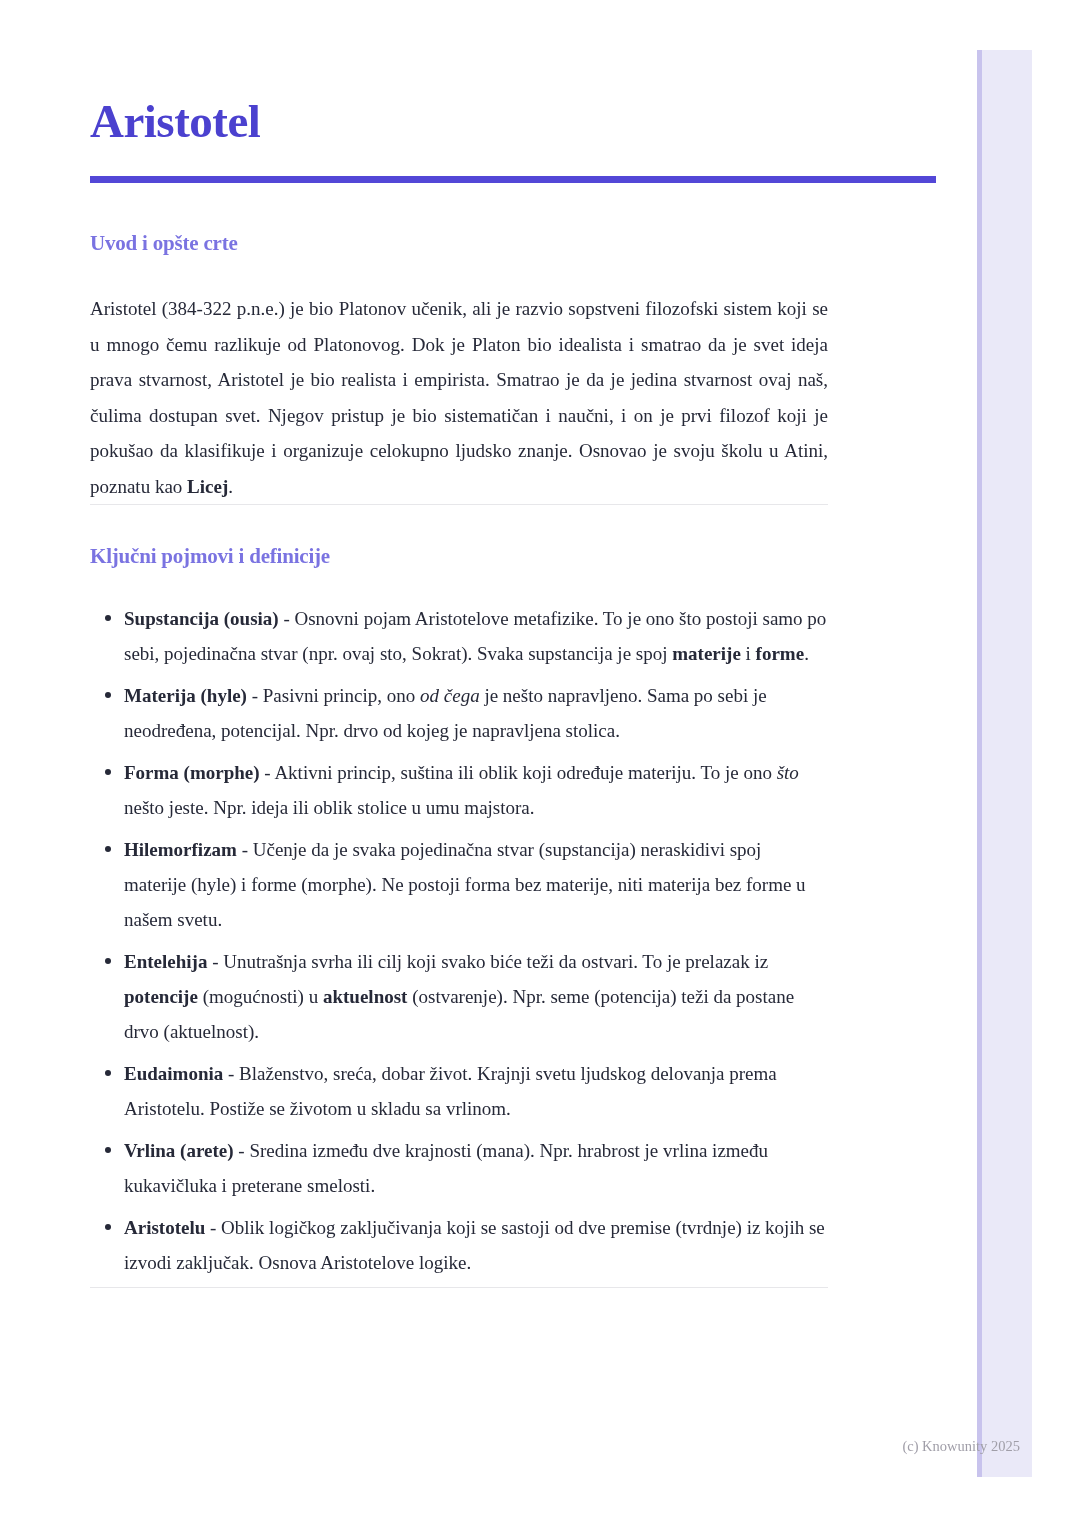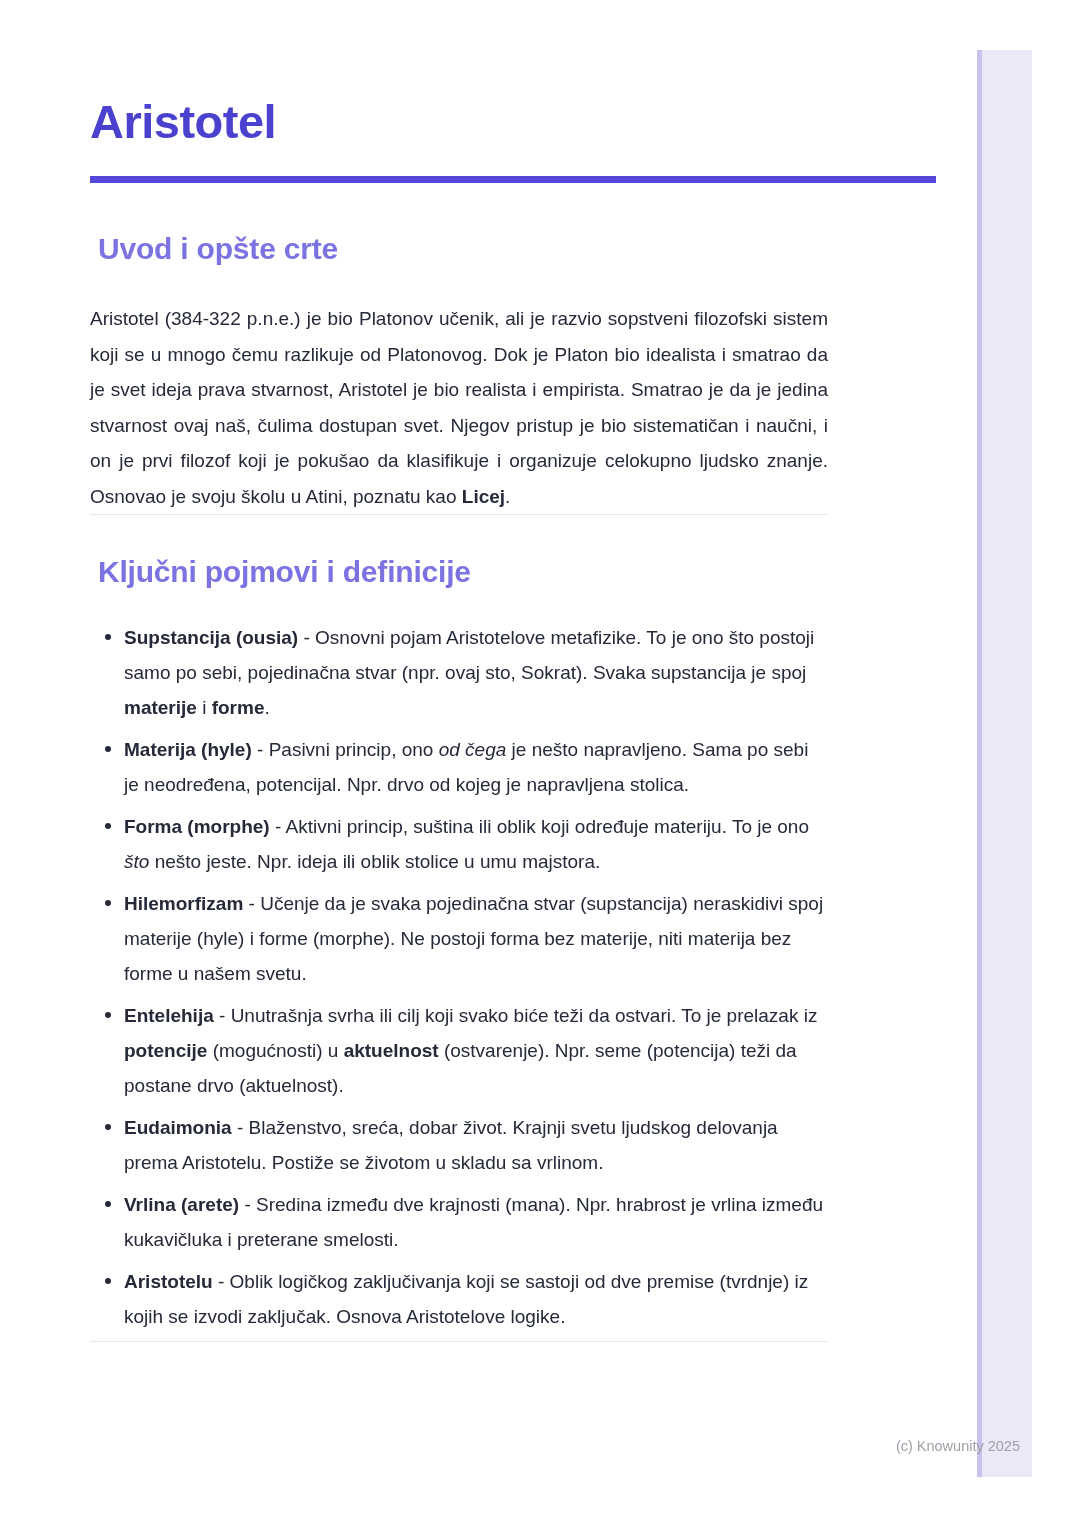--- a/index.html
+++ b/index.html
@@ -1,20 +1,20 @@
 <!DOCTYPE html>
 <html><head>
 <meta charset="utf-8">
 <style>
   html,body{margin:0;padding:0;background:#ffffff;}
   .page{
     position:relative;
     width:1080px;height:1528px;
     background:#ffffff;
-    font-family:Liberation Sans, sans-serif;
+    font-family:Liberation Serif, serif;
     overflow:hidden;
   }
   .side-accent{
     position:absolute;
     left:977px;top:50px;
     width:50px;height:1427px;
     background:#eae9f8;
     border-left:5px solid #c8c3ed;
   }
   .content{
@@ -26,22 +26,22 @@
     font-size:47px;line-height:1.05;
     font-weight:800;letter-spacing:-0.5px;
     color:#4b41cf;
   }
   .title-rule{
     height:7px;width:846px;
     margin-top:30px;
     background:#5347d7;
   }
   h2{
-    margin:8px;
-    font-size:30px;line-height:1.1;
+    margin:0;
+    font-size:21px;line-height:1.1;
     font-weight:700;letter-spacing:-0.2px;
     color:#7a73e1;
   }
   .h2-uvod{margin-top:49px;}
   .h2-pojmovi{margin-top:40px;}
   .h2-detaljno{margin-top:40px;}
   p.intro{
     margin:36px 0 0 0;
     font-size:19px;line-height:35.5px;
     text-align:justify;

